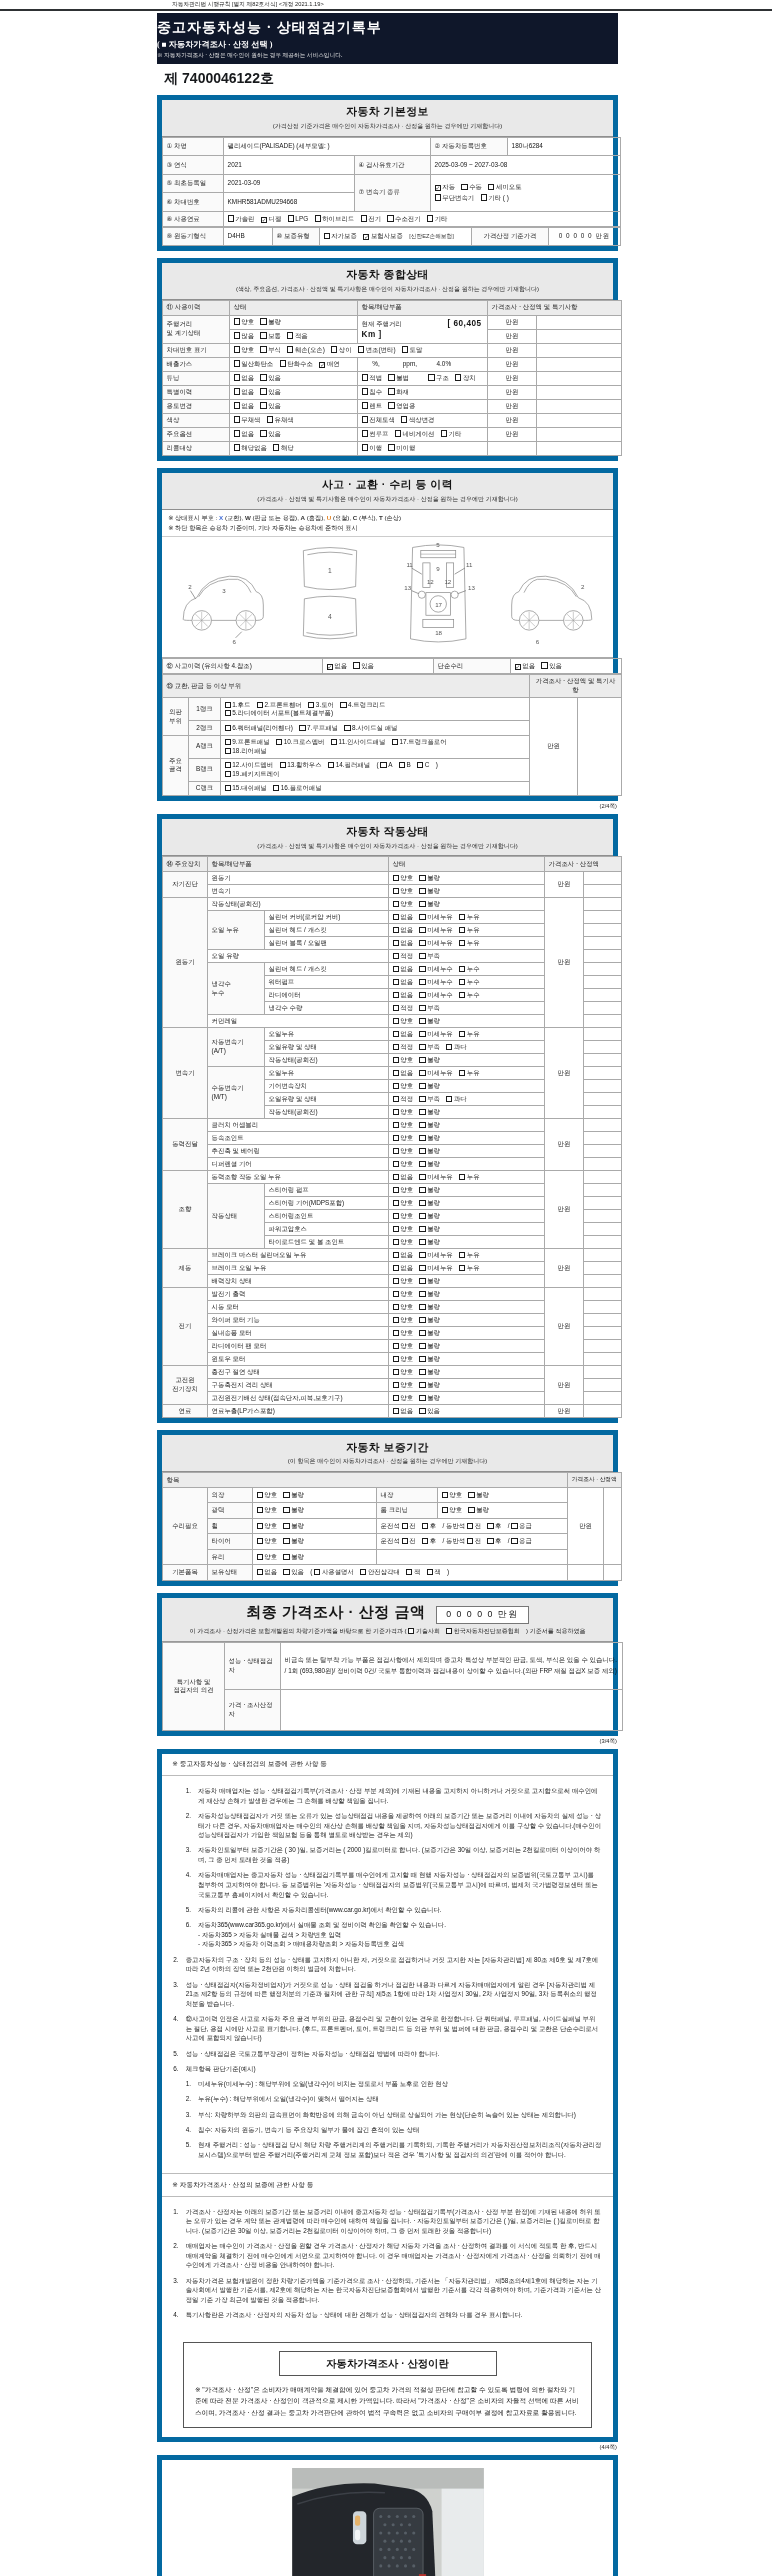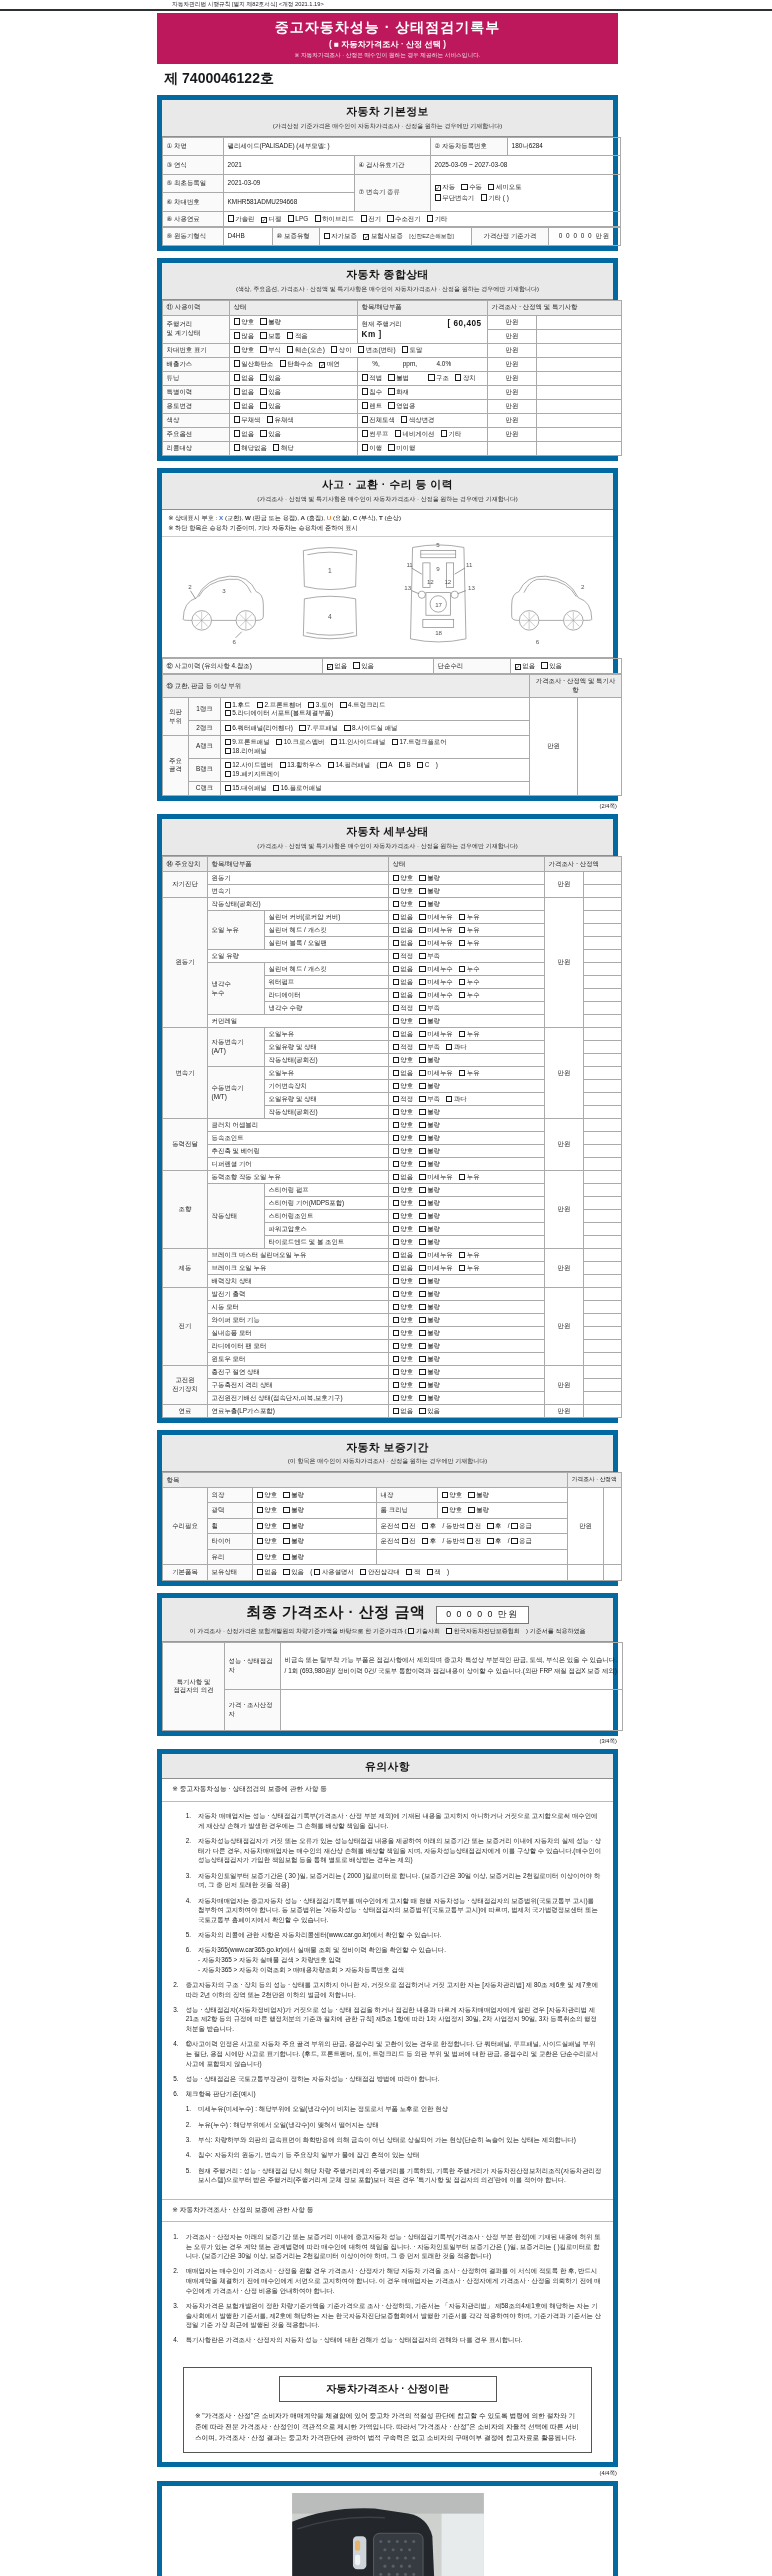--- a/index.html
+++ b/index.html
@@ -3,21 +3,21 @@
 <meta charset="utf-8">
 <style>
   html,body{margin:0;padding:0;background:#fff;}
   .page{position:relative;width:773px;height:2576px;background:#fff;overflow:hidden;
         font-family:"Liberation Sans","DejaVu Sans",sans-serif;color:#151515;}
   .topnote{position:absolute;top:1px;left:172px;font-size:5.7px;color:#222;letter-spacing:0;}
   .toprule{position:absolute;top:8.8px;left:0;width:100%;height:2.1px;background:#2e3134;}
   .sheet{position:absolute;top:13.4px;left:157px;width:461px;}
 
   
-  .titleband{background:#be185d;color:#fff;text-align:center;padding:5.2px 0 4.1px;}
+  .titleband{background:#0f172a;color:#fff;padding:5.2px 0 4.1px;font-family:Liberation Serif, serif;}
   .titleband .t1{font-size:14px;font-weight:bold;letter-spacing:1px;}
   .titleband .t2{font-size:8.2px;font-weight:bold;margin-top:2.6px;}
   .titleband .t3{font-size:5.7px;color:#e8e8e8;margin-top:2.1px;}
   .docno{font-size:14px;font-weight:bold;color:#17191c;margin:5.2px 0 3.1px 7.2px;}
 
   
   .tbox{border:5px solid #0369a1;background:#fff;margin-top:7.2px;}
   .band{background:#e9e9e9;text-align:center;padding:5.7px 0 4.6px;border-bottom:0.5px solid #8f8f8f;}
   .band .bt{font-size:10.8px;font-weight:bold;letter-spacing:0.5px;}
   .band .bs{font-size:6px;margin-top:2.6px;color:#222;}
@@ -421,21 +421,21 @@
               <td class="lbl ctr">C랭크</td>
               <td class="wrap"><span class="opt"><span class="cb"></span><span class="cl">15.대쉬패널</span></span>  <span class="opt"><span class="cb"></span><span class="cl">16.플로어패널</span></span></td>
             </tr>
           </tbody>
       </table>
     </div>
     <div class="pgmark">(2/4쪽)</div>
 
     <div class="tbox" style="margin-top:3.1px">
       <div class="band">
-        <div class="bt">자동차 세부상태</div>
+        <div class="bt">자동차 작동상태</div>
         <div class="bs">(가격조사 · 산정액 및 특기사항은 매수인이 자동차가격조사 · 산정을 원하는 경우에만 기재합니다)</div>
       </div>
       <table class="grid">
         <colgroup>
             <col style="width:45px">
             <col style="width:57px">
             <col style="width:124px">
             <col style="width:156px">
             <col style="width:39px">
             <col style="width:38px">
@@ -775,23 +775,20 @@
         <tr style="height:41px">
           <td class="lbl">가격 · 조사산정자</td>
           <td></td>
         </tr>
       </tbody>
         </table>
     </div>
     <div class="pgmark">(3/4쪽)</div>
 
     <div class="tbox" style="margin-top:3.1px">
-      <div class="band">
-        <div class="bt">유의사항</div>
-      </div>
       <div class="nrow">※ 중고자동차성능 · 상태점검의 보증에 관한 사항 등</div>
       <div class="ncontent" id="notice-sec1">
           <div class="nitem indent1">
             <span class="num">1.</span>
             <div class="ntext">자동차 매매업자는 성능 · 상태점검기록부(가격조사 · 산정 부분 제외)에 기재된 내용을 고지하지 아니하거나 거짓으로 고지함으로써 매수인에게 재산상 손해가 발생한 경우에는 그 손해를 배상할 책임을 집니다.</div>
           </div>
           <div class="nitem indent1">
             <span class="num">2.</span>
             <div class="ntext">자동차성능상태점검자가 거짓 또는 오류가 있는 성능상태점검 내용을 제공하여 아래의 보증기간 또는 보증거리 이내에 자동차의 실제 성능 · 상태가 다른 경우, 자동차매매업자는 매수인의 재산상 손해를 배상할 책임을 지며, 자동차성능상태점검자에게 이를 구상할 수 있습니다.(매수인이 성능상태점검자가 가입한 책임보험 등을 통해 별도로 배상받는 경우는 제외)</div>
           </div>

